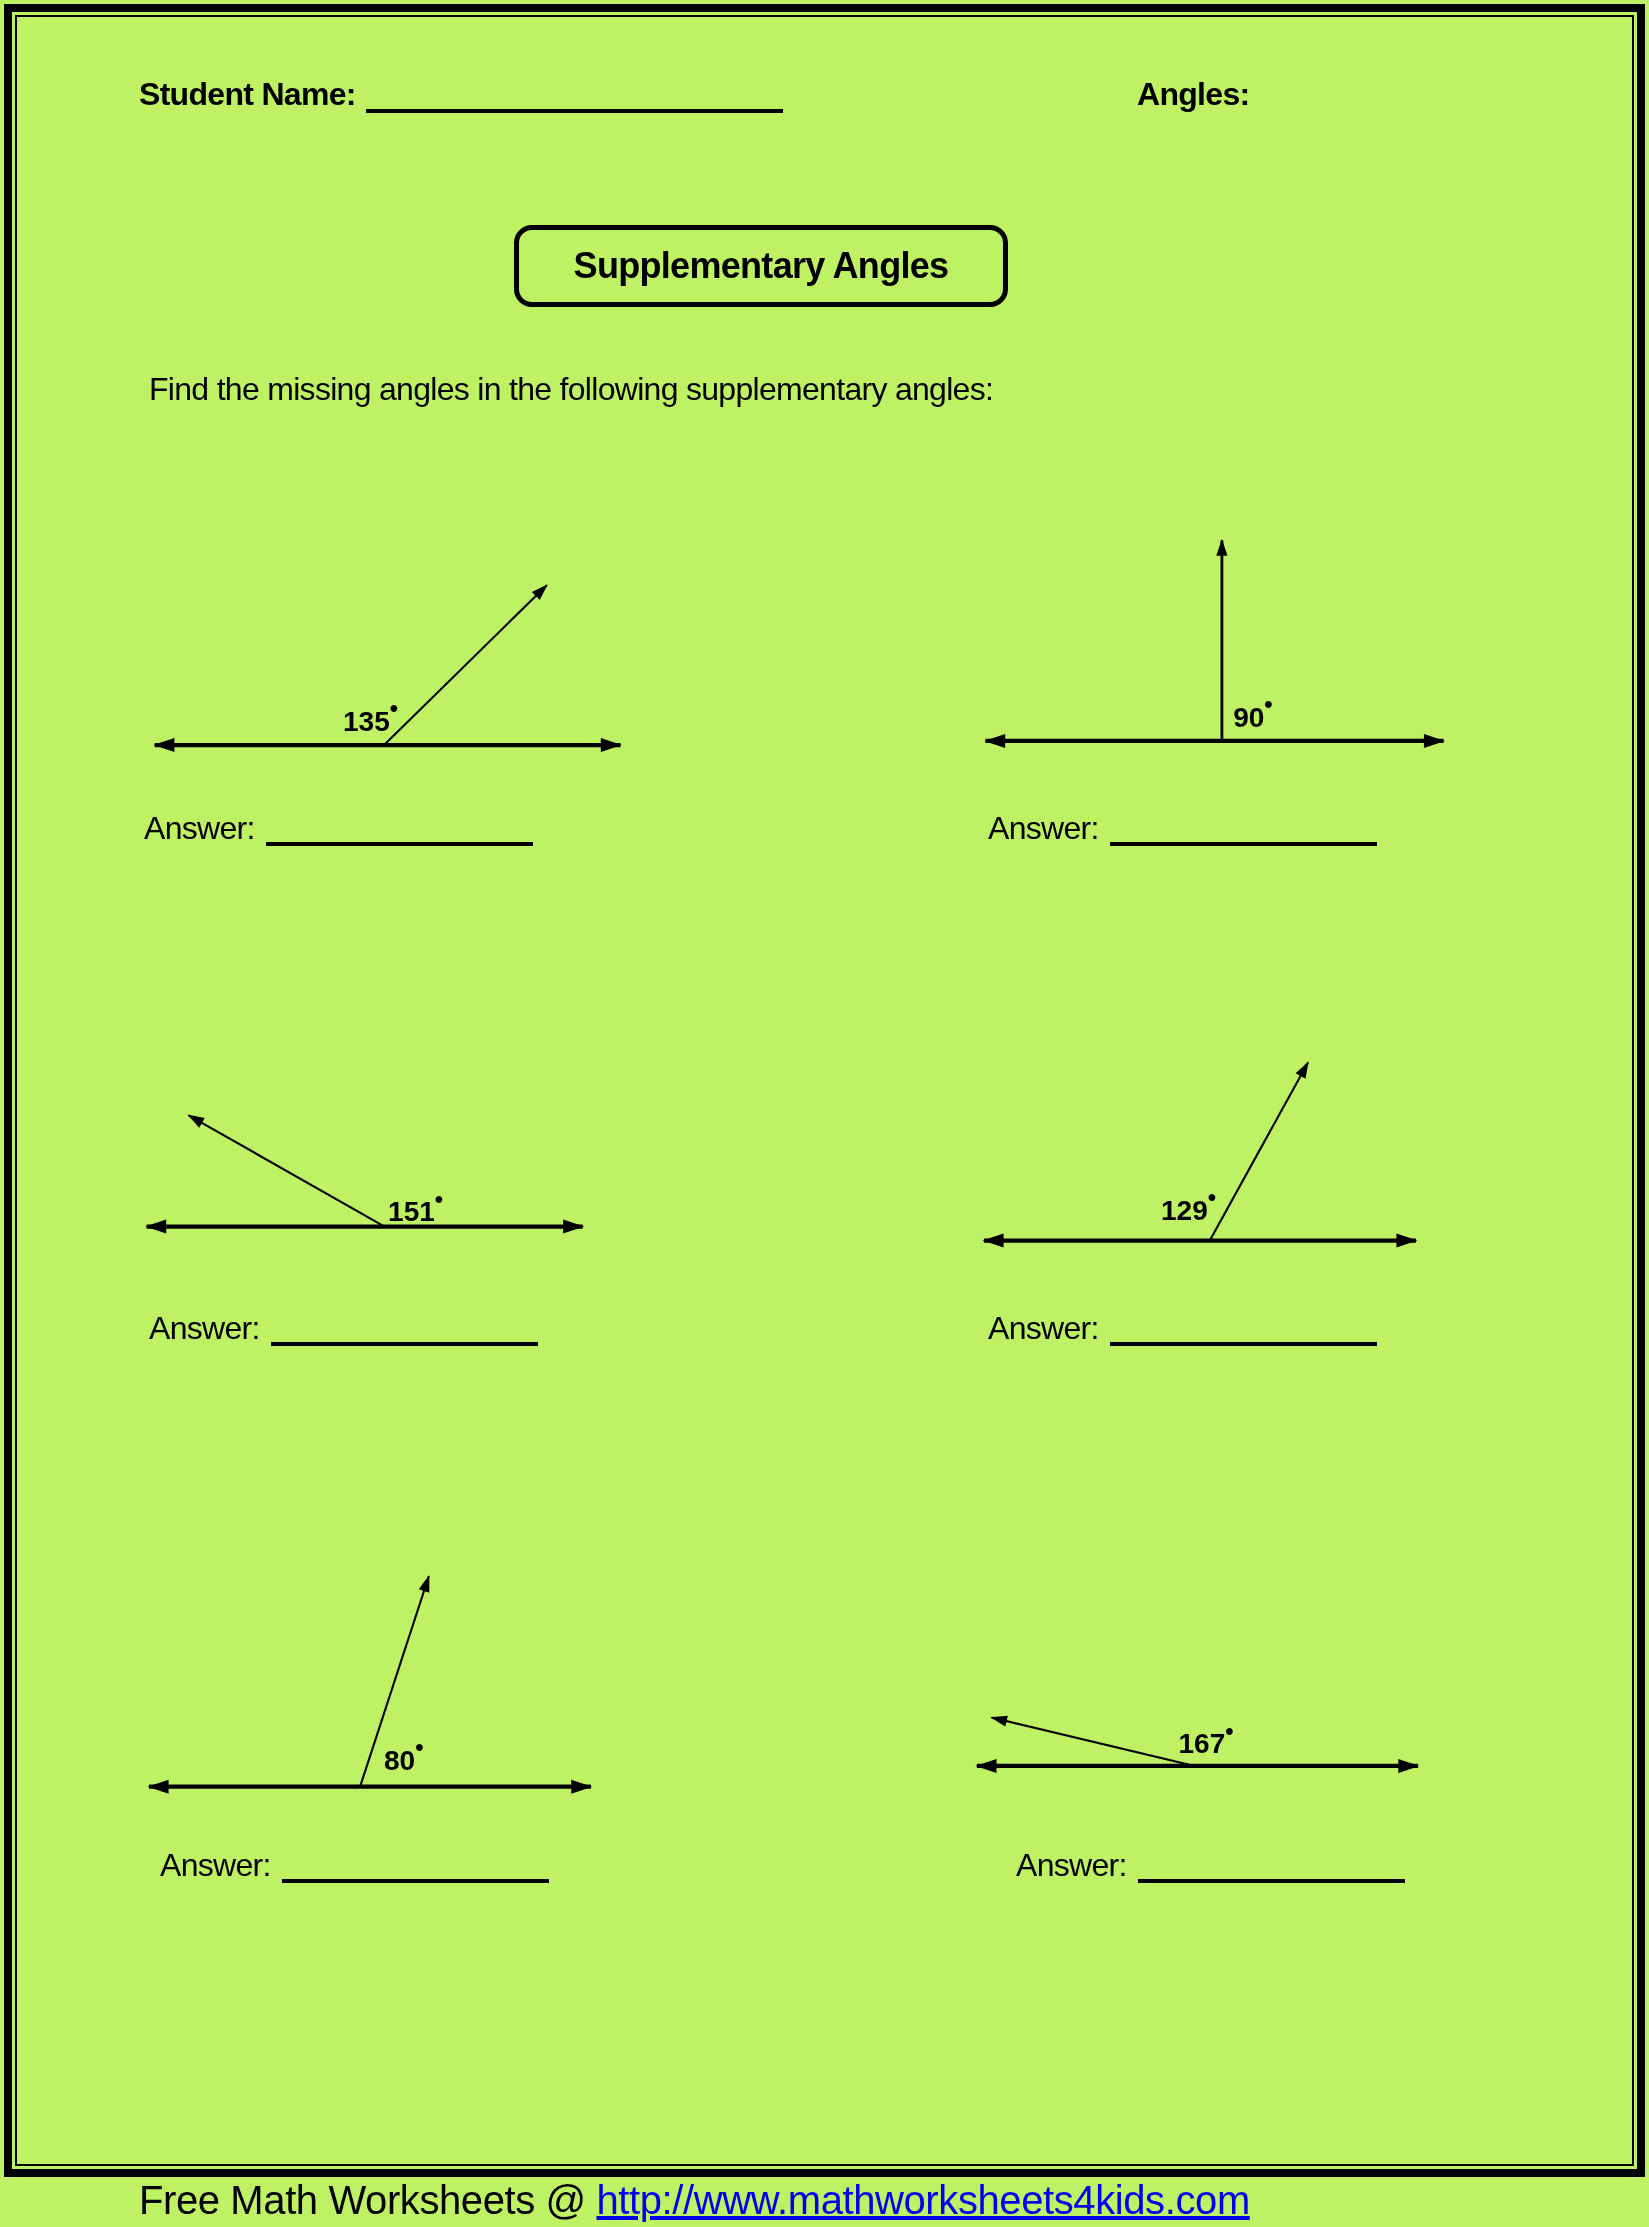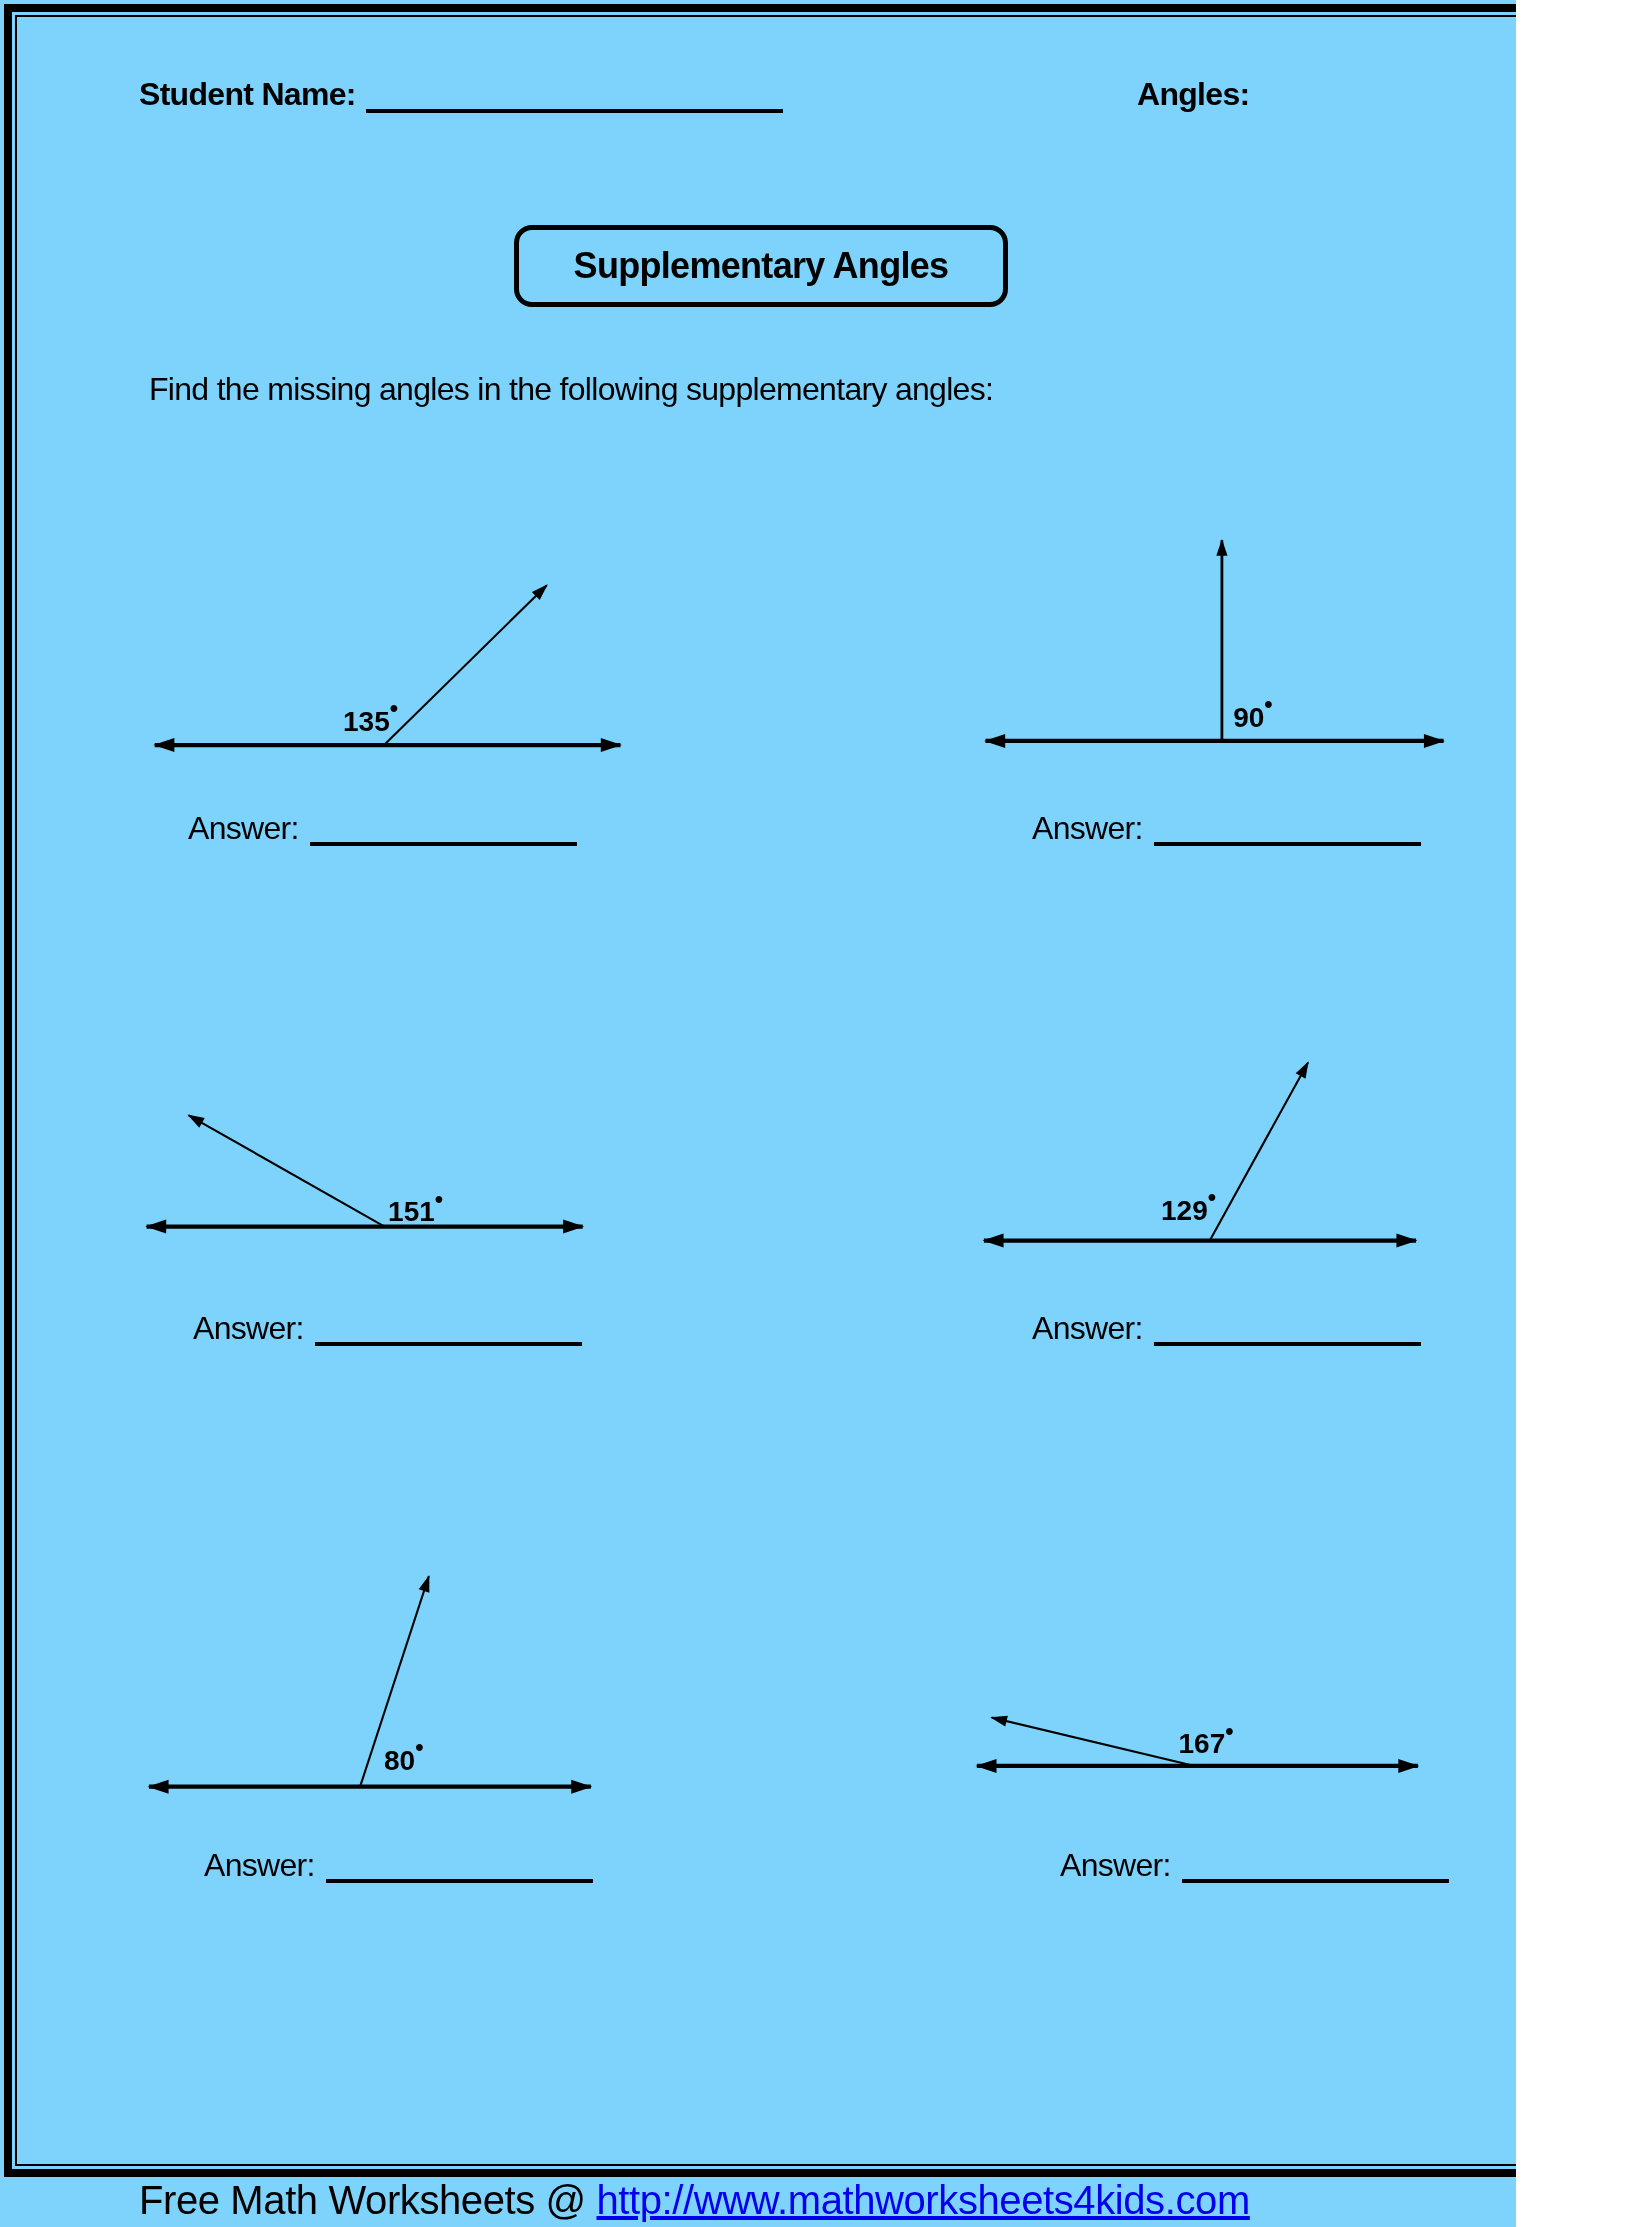--- a/index.html
+++ b/index.html
@@ -1,19 +1,19 @@
 <!DOCTYPE html>
 <html style="font-size:11.2px"><head>
 <meta charset="utf-8">
 <style>
   html,body{margin:0;padding:0;background:#fff;}
   .page{
     position:relative;
-    width:1516px;height:2227px;
-    background:#7dd3fc;
+    width:1649px;height:2227px;
+    background:#bef264;
     font-family:"Liberation Sans",sans-serif;
     color:#000;
     overflow:hidden;
   }
   
   .frame-outer{
     position:absolute;left:4.2px;top:4.2px;width:1641px;height:2173px;
     border:8.4px solid #000;box-sizing:border-box;
   }
   .frame-inner{
@@ -27,21 +27,21 @@
   .ans-blank{width:267px;vertical-align:-7px;margin-left:11.2px;}
   .title-box{
     left:514px;top:225px;width:494px;height:82px;
     border:5.6px solid #000;border-radius:18px;box-sizing:border-box;
     text-align:center;
   }
   .title-box span{
     font-size:36px;font-weight:bold;letter-spacing:-0.7px;line-height:71px;
   }
   .instruction{left:149px;top:367px;font-size:32px;letter-spacing:-0.7px;line-height:45px;}
-  .answer{font-size:32px;letter-spacing:-0.7px;line-height:42px;margin-left:44px;}
+  .answer{font-size:32px;letter-spacing:-0.7px;line-height:42px;}
   .footer{left:139px;top:2180px;font-size:40px;letter-spacing:-0.4px;line-height:41px;}
   .footer a{color:#0000EE;text-decoration:underline;}
   svg text{font-family:"Liberation Sans",sans-serif;font-weight:bold;font-size:40px;fill:#000;}
   svg .deg{font-size:34px;}
 </style>
 </head>
 <body>
 
 <div class="page">
 

